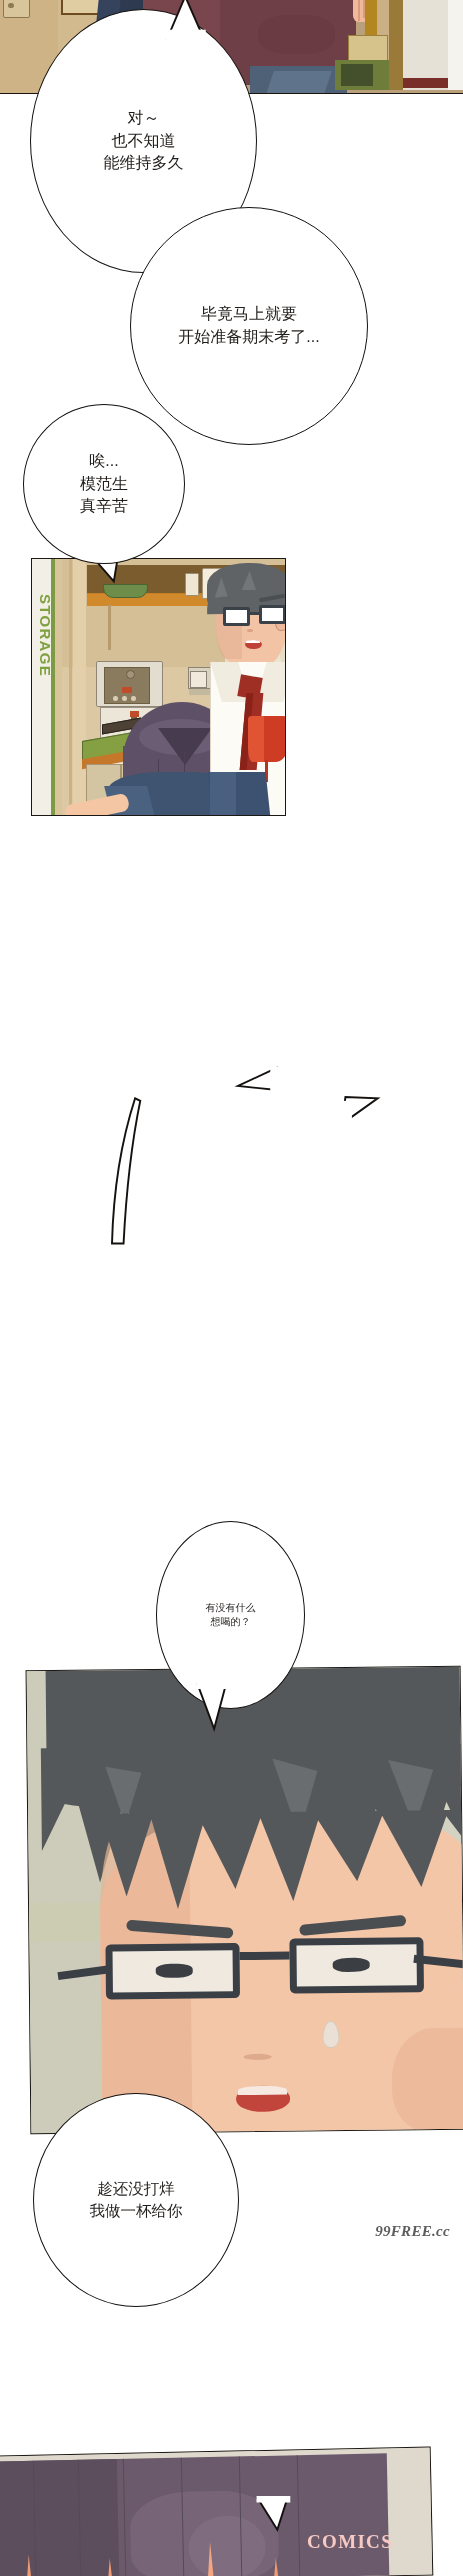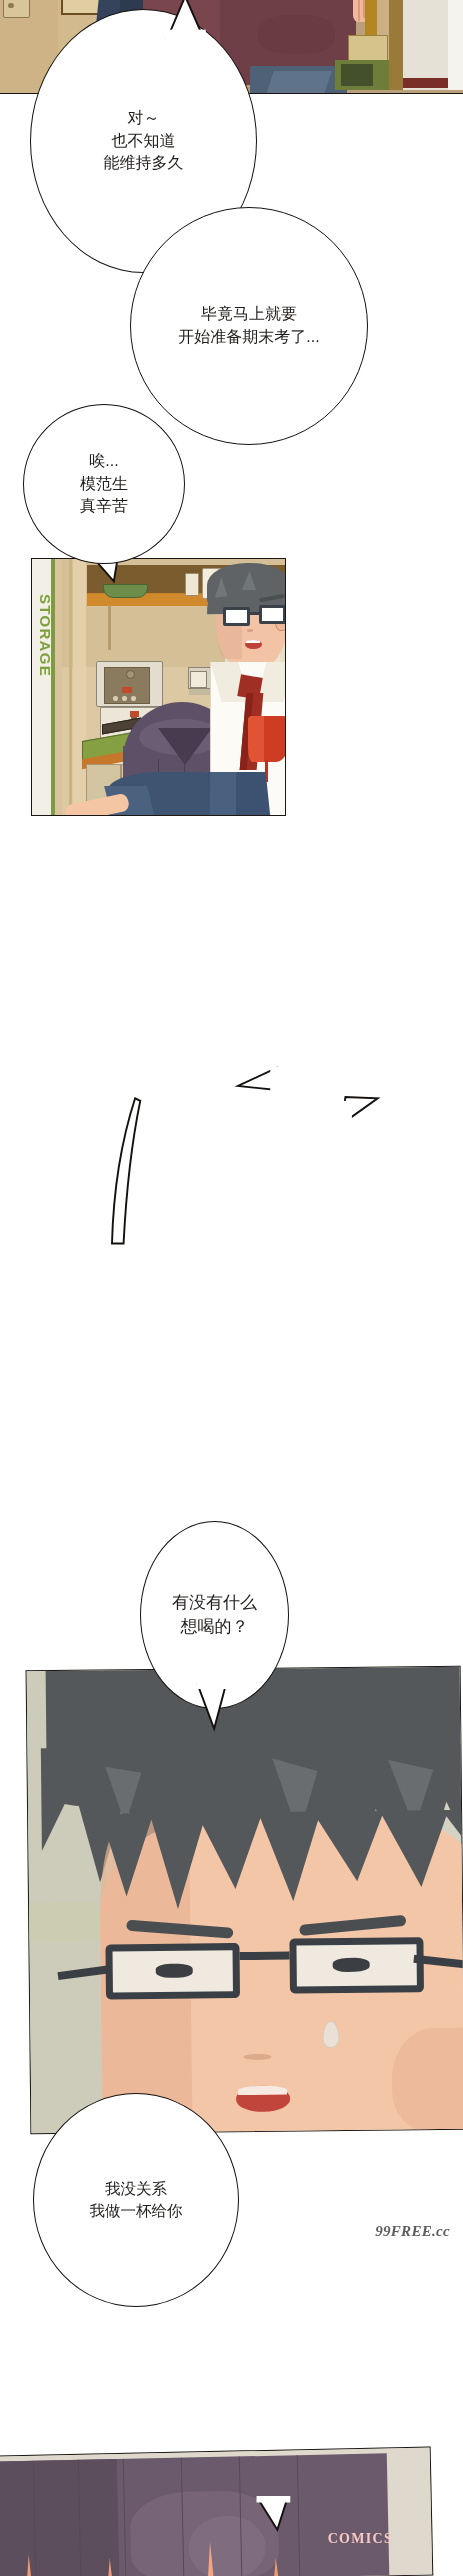--- a/index.html
+++ b/index.html
@@ -93,21 +93,21 @@
     color: #5d5d5d;
     letter-spacing: 0.3px;
     z-index: 60;
   }
 
   #watermark2 {
     position: absolute;
     right: 71px; top: 2531px;
     font-family: "Liberation Serif", "DejaVu Serif", serif;
     font-weight: 700;
-    font-size: 14px;
+    font-size: 19px;
     color: #f6c9c4;
     letter-spacing: 1.3px;
     z-index: 12;
   }
 </style>
 </head>
 <body>
 
 <div class="page">
 
@@ -292,21 +292,21 @@
   <svg class="abs" style="left:335px;top:1088px;width:48px;height:40px;z-index:39;" viewBox="0 0 74 62">
     <path d="M10 56 L66 16 L16 14 Z" fill="#ffffff" stroke="#14110f" stroke-width="3"></path>
     <rect x="4" y="20" width="22" height="40" fill="#ffffff"></rect>
   </svg>
 
 
   <svg class="abs" style="left:81px;top:1097px;width:62px;height:149px;z-index:39;" viewBox="0 0 96 232">
     <path d="M84 2 C 60 76, 50 152, 48 228 L 66 228 C 70 150, 78 74, 92 6 Z" fill="#ffffff" stroke="#14110f" stroke-width="3"></path>
   </svg>
 
-  <div class="bubble oval" id="bubble-7" style="left:140px;top:1521px;width:149px;height:188px;font-size:17px;">
+  <div class="bubble oval" id="bubble-7" style="left:156px;top:1521px;width:149px;height:188px;font-size:10px;">
     <span class="txt">有没有什么
 想喝的？</span>
   </div>
   <svg class="abs" style="left:191px;top:1681px;width:45px;height:52px;z-index:42;" viewBox="0 0 70 80">
     <path d="M10 4 L36 74 L54 6 Z" fill="#ffffff" stroke="#14110f" stroke-width="3"></path>
     <rect x="8" y="0" width="48" height="12" fill="#ffffff"></rect>
   </svg>
 
   <div class="panel" id="panel-face">
 
@@ -347,21 +347,21 @@
 
     <div class="layer" style="left:213px;top:385px;width:28px;height:6.4px;background:#deaa8c;border-radius:50%;"></div>
 
     <div class="layer" style="left:205px;top:417px;width:54px;height:26px;background:#c2453c;border-radius:48%;"></div>
     <div class="layer" style="left:207px;top:417px;width:49px;height:9px;background:#f5e9e2;border-radius:50% 50% 0 0;"></div>
 
     <div class="layer" style="left:361px;top:361px;width:84px;height:103px;background:#e8b292;border-radius:50% 0 0 40%;opacity:.6;"></div>
   </div>
 
   <div class="bubble oval" id="bubble-8" style="left:33px;top:2093px;width:206px;height:214px;font-size:15.5px;">
-    <span class="txt">我没关系
+    <span class="txt">趁还没打烊
 我做一杯给你</span>
   </div>
 
   <div id="watermark">
     <span>99FREE.cc</span>
   </div>
 
   <div class="panel" id="panel-bottom">
     <div class="layer" style="left:0;top:0;width:100%;height:100%;background:#ded9cc;"></div>
 

